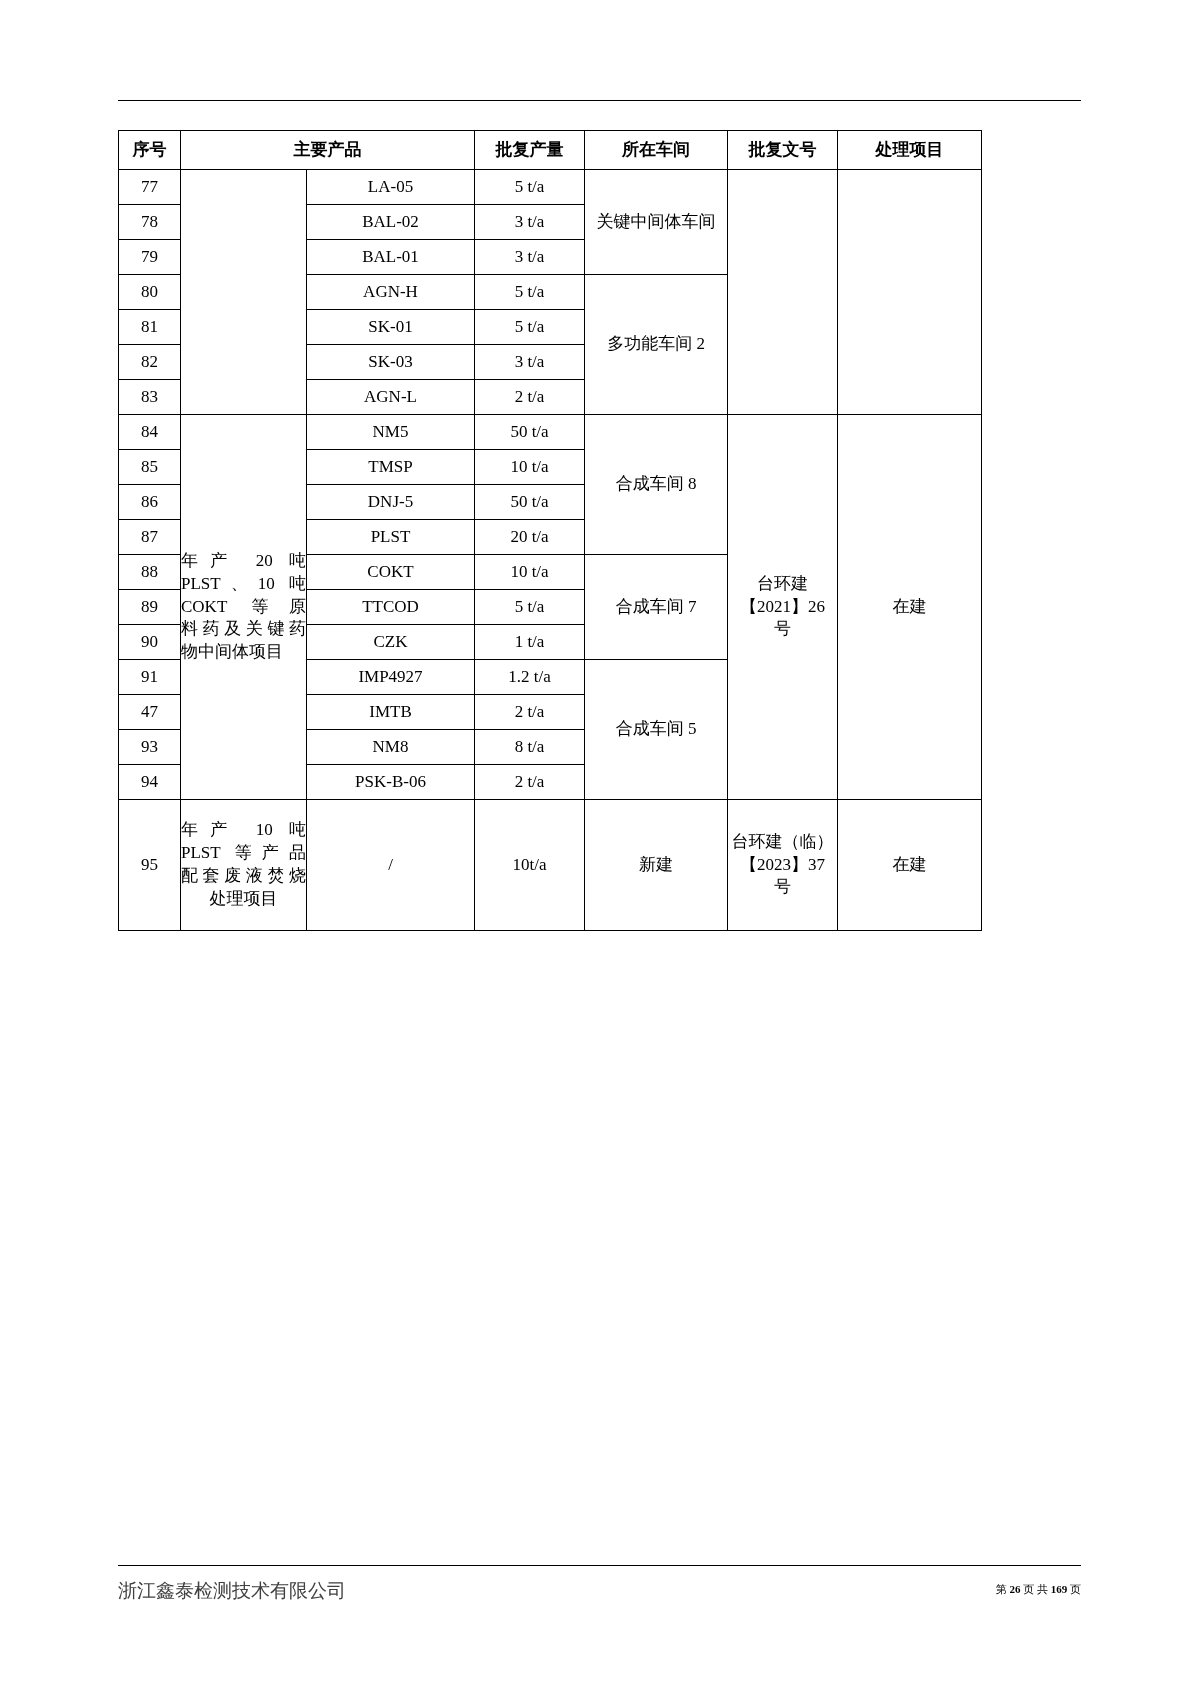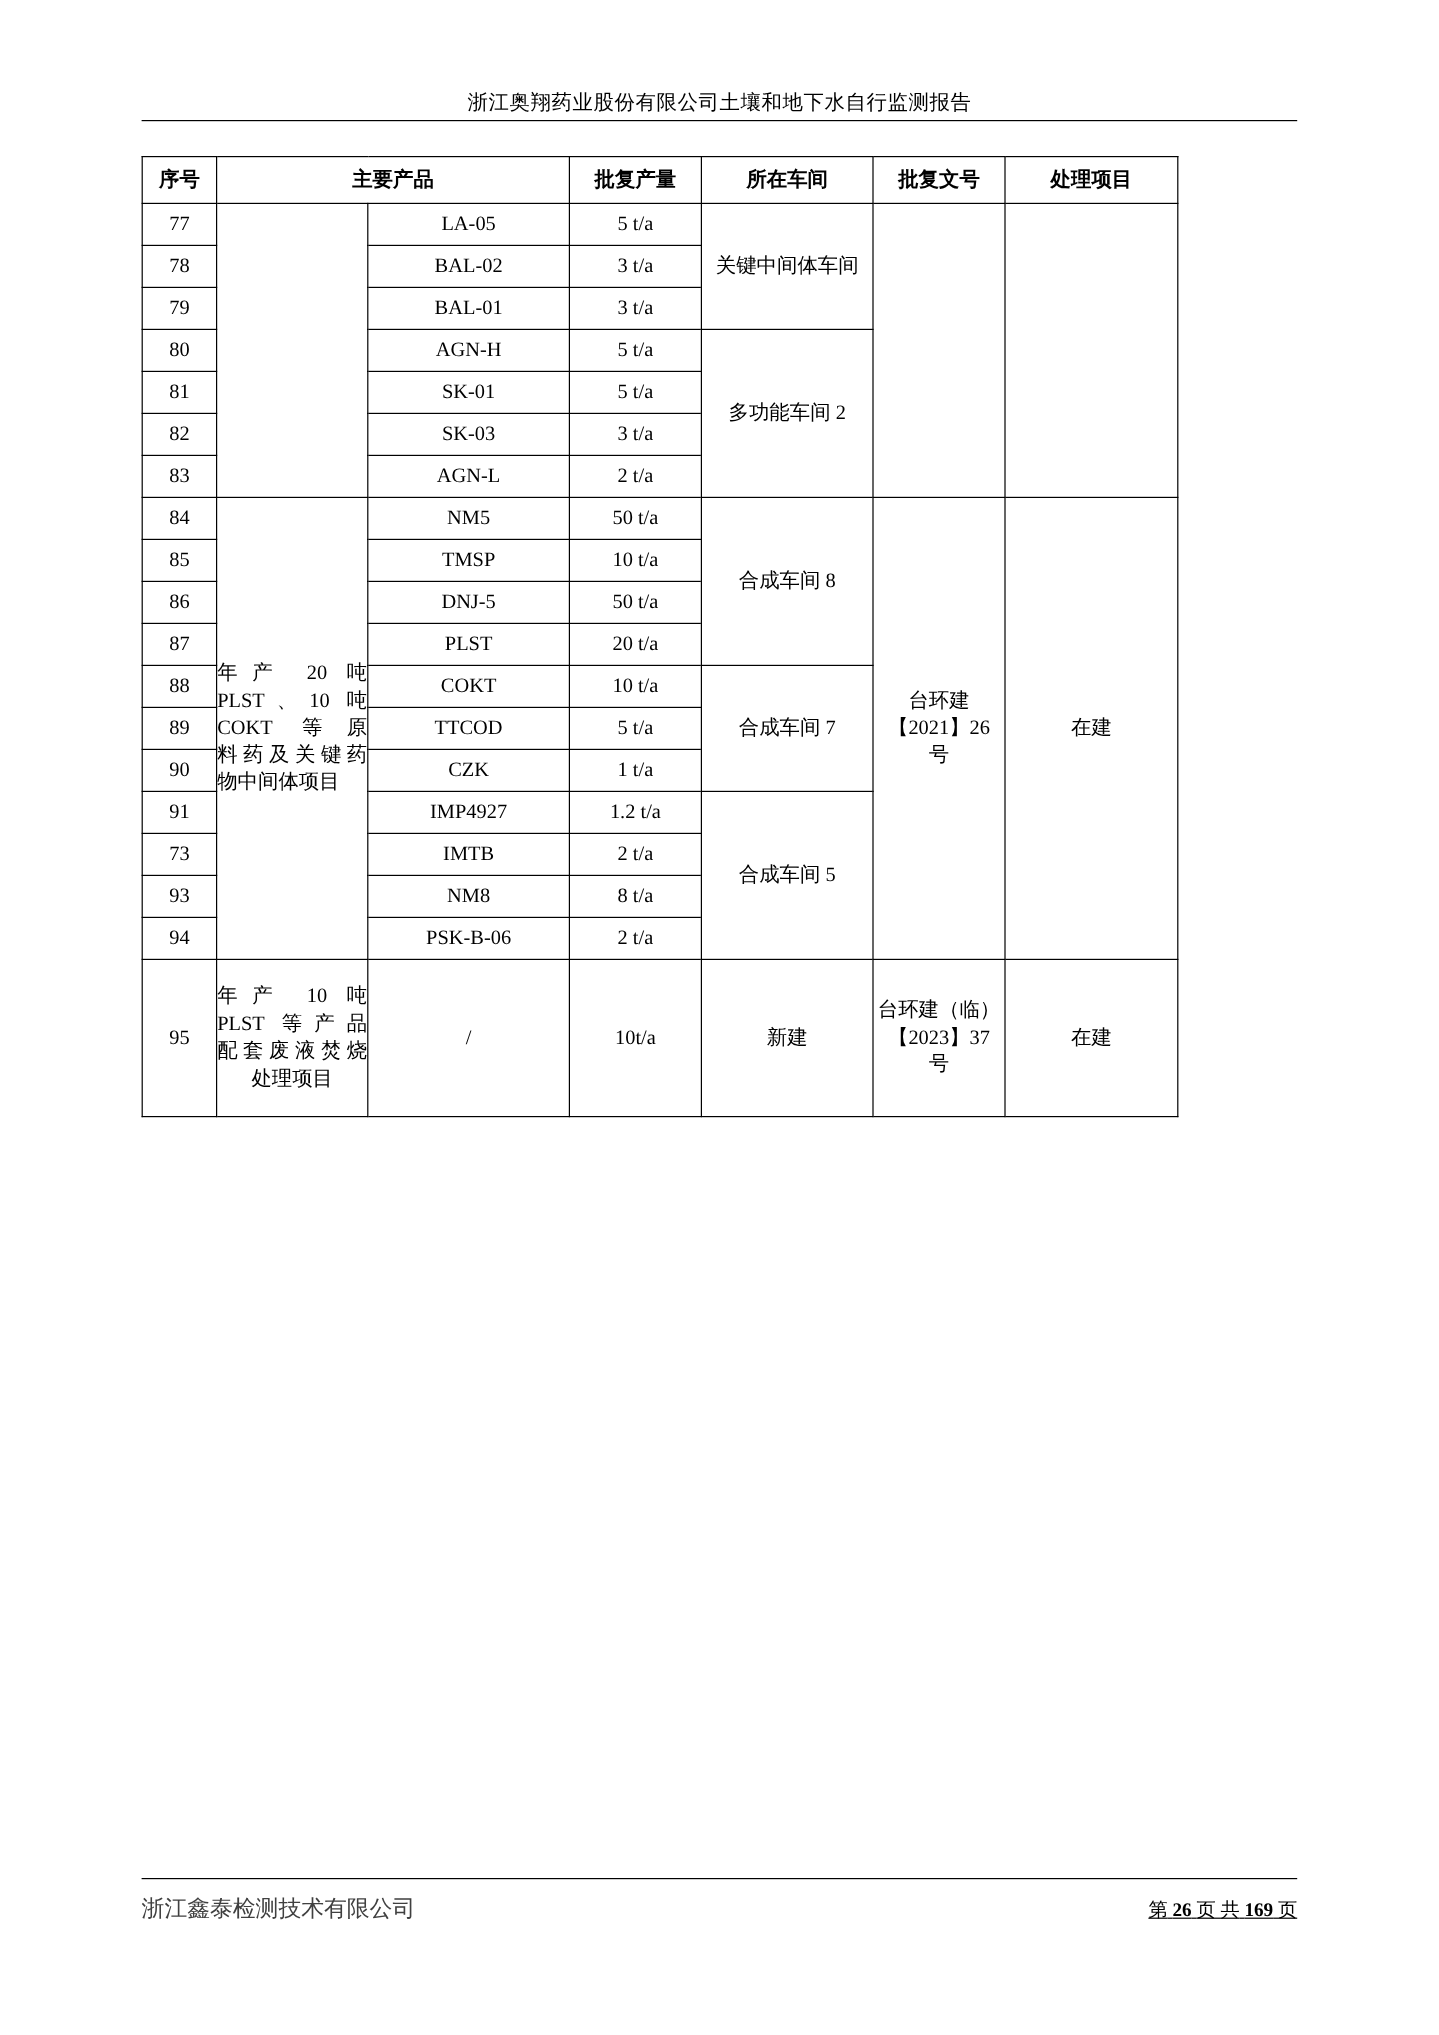--- a/index.html
+++ b/index.html
@@ -114,34 +114,32 @@
     position: absolute;
     left: 118px;
     top: 1578px;
     font-size: 19px;
     color: #404040;
   }
   .footer-right {
     position: absolute;
     right: 118px;
     top: 1582px;
-    font-size: 16px;
+    font-size: 11px;
     color: #000;
-    text-decoration: underline;
   }
   .footer-right b {
     font-weight: bold;
   }
 </style>
 </head>
 <body>
 
 <div class="page">
 
-  <div class="doc-header">浙江奥翔药业股份有限公司土壤和地下水自行监测报告</div>
   <div class="header-rule"></div>
 
   <div class="table-wrap">
     <table class="main">
       <colgroup>
         <col class="c1">
           <col class="c2">
           <col class="c3">
           <col class="c4">
           <col class="c5">
@@ -251,21 +249,21 @@
           <td class="r prod">CZK</td>
           <td class="r">1 t/a</td>
         </tr>
         <tr>
           <td class="r num">91</td>
           <td class="r prod">IMP4927</td>
           <td class="r">1.2 t/a</td>
           <td class="r" rowspan="4">合成车间 5</td>
         </tr>
         <tr>
-          <td class="r num">73</td>
+          <td class="r num">47</td>
           <td class="r prod">IMTB</td>
           <td class="r">2 t/a</td>
         </tr>
         <tr>
           <td class="r num">93</td>
           <td class="r prod">NM8</td>
           <td class="r">8 t/a</td>
         </tr>
         <tr>
           <td class="r num">94</td>

